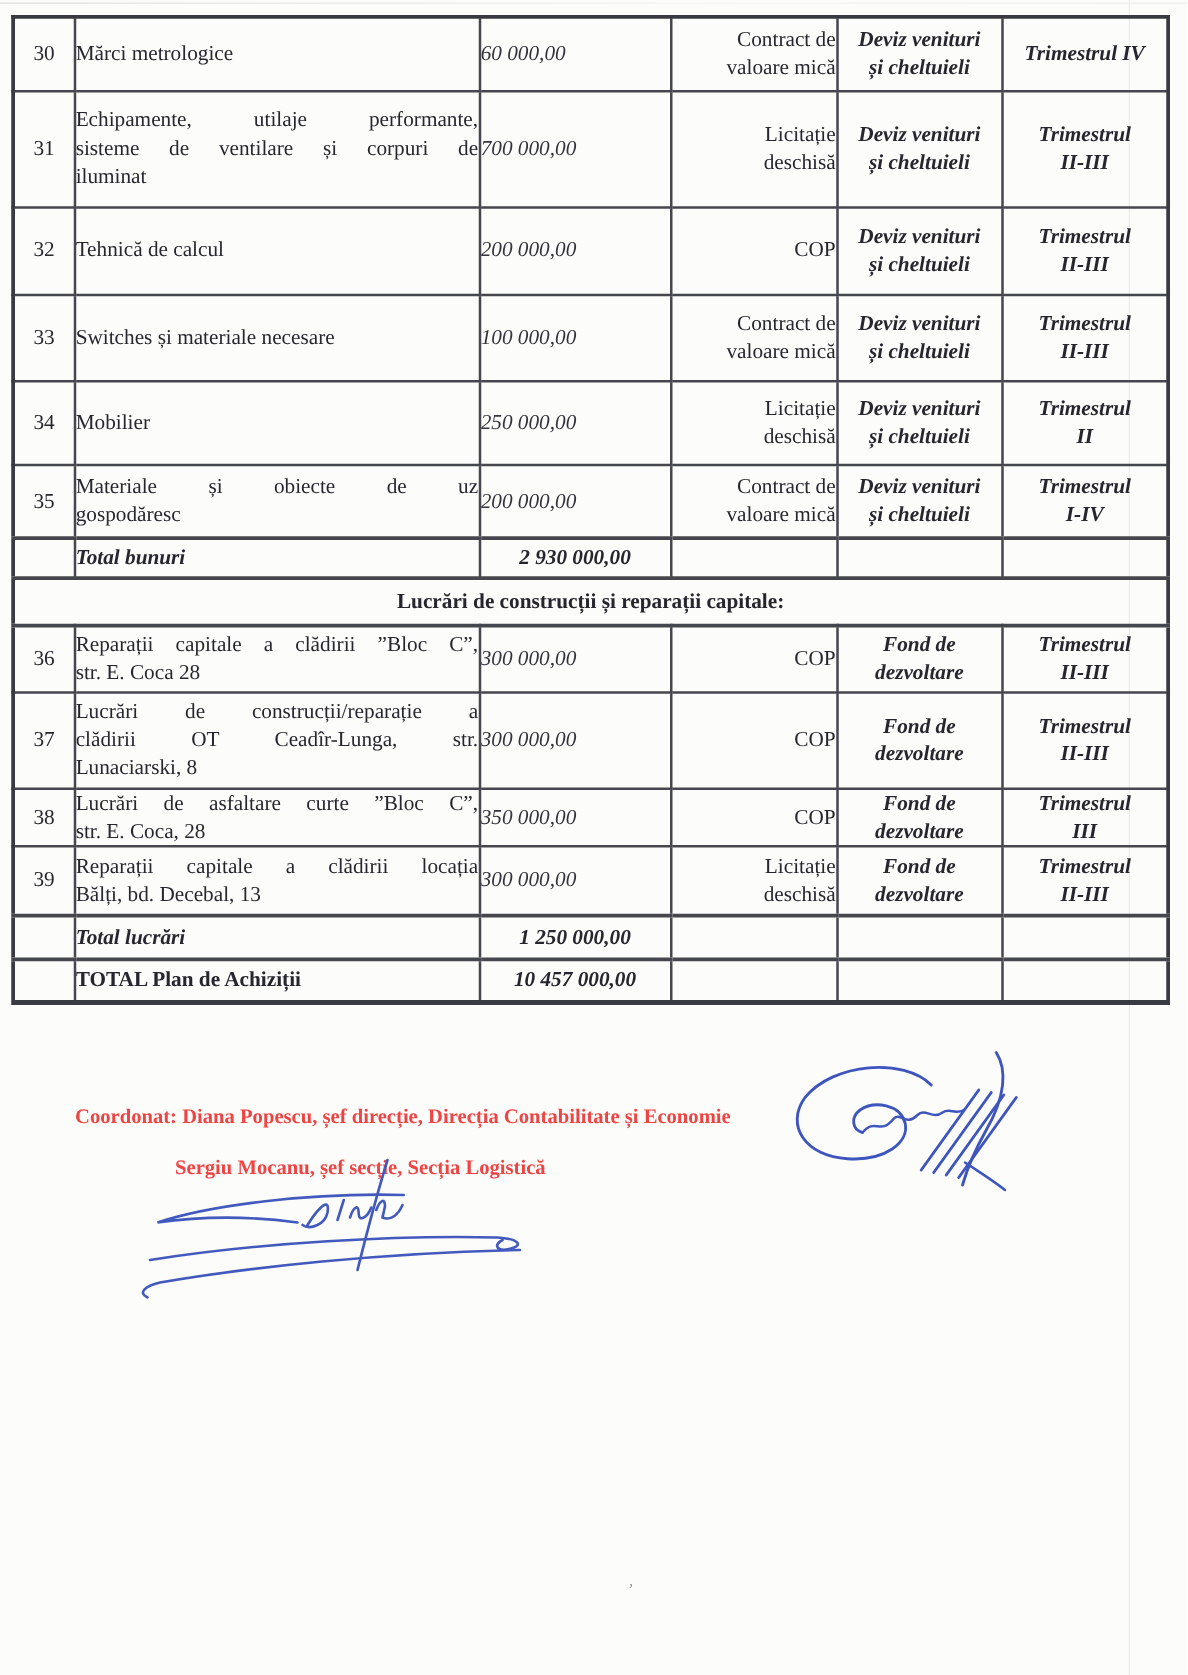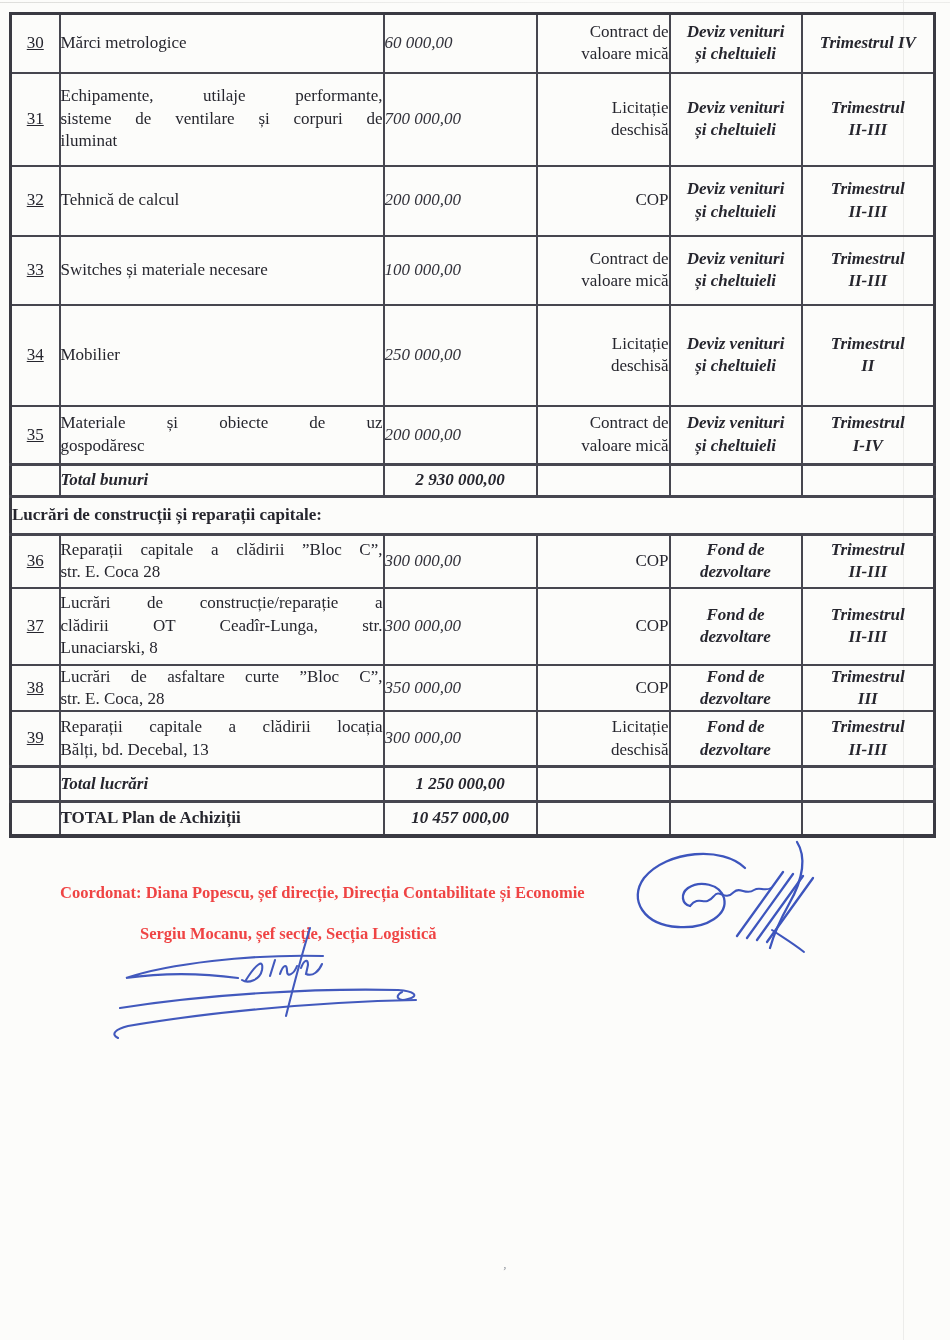--- a/index.html
+++ b/index.html
@@ -24,28 +24,28 @@
     border:2px solid #46464f;
     vertical-align:middle;
     padding:0;
     font-size:17px;
     line-height:1.32;
     overflow:hidden;
   }
   tr.thick-top td{border-top-width:3px;}
   tr.thick-bottom td{border-bottom-width:3px;}
 
-  td.c-num{text-align:center;text-decoration:underline;}
+  td.c-num{text-align:center;}
   td.c-desc{padding:2px 8px 2px 6px;}
   .desc-line{text-align:justify;text-align-last:justify;}
   .desc-line:last-child{text-align-last:left;}
   td.c-value{text-align:left;font-style:italic;color:#33333c;}
   td.c-proc{text-align:right;line-height:1.5;}
   td.c-fund,td.c-trim{text-align:center;font-weight:bold;font-style:italic;line-height:1.5;}
-  td.c-section{font-weight:bold;font-size:19px;}
+  td.c-section{text-align:center;font-weight:bold;font-size:19px;}
   td.c-total-label{font-weight:bold;font-style:italic;font-size:17.5px;padding:2px 8px 2px 6px;}
   td.c-grand-label{font-weight:bold;font-style:normal;font-size:17.5px;padding:2px 8px 2px 6px;}
   td.c-total-value{text-align:center;font-weight:bold;font-style:italic;margin-top:24px;}
   td.c-empty{}
 
   .signoff{position:absolute;font-weight:bold;font-size:16.5px;color:#ef4444;white-space:nowrap;}
   #signoff1{left:60px;top:883px;}
   #signoff2{left:140px;top:924px;}
 
   .sig{position:absolute;}
@@ -145,21 +145,21 @@
           </td>
           <td class="c-fund">
             <div>Deviz venituri</div>
             <div>și cheltuieli</div>
           </td>
           <td class="c-trim">
             <div>Trimestrul</div>
             <div>II-III</div>
           </td>
         </tr>
-        <tr style="height: 101px;">
+        <tr style="height: 67px;">
           <td class="c-num">34</td>
           <td class="c-desc">
             <div class="desc-line">Mobilier</div>
           </td>
           <td class="c-value">250 000,00</td>
           <td class="c-proc">
             <div>Licitație</div>
             <div>deschisă</div>
           </td>
           <td class="c-fund">
@@ -217,21 +217,21 @@
             <div>dezvoltare</div>
           </td>
           <td class="c-trim">
             <div>Trimestrul</div>
             <div>II-III</div>
           </td>
         </tr>
         <tr style="height: 77px;">
           <td class="c-num">37</td>
           <td class="c-desc">
-            <div class="desc-line">Lucrări de construcție/reparație a</div>
+            <div class="desc-line">Lucrări de construcții/reparație a</div>
             <div class="desc-line">clădirii OT Ceadîr-Lunga, str.</div>
             <div class="desc-line">Lunaciarski, 8</div>
           </td>
           <td class="c-value">300 000,00</td>
           <td class="c-proc">
             <div>COP</div>
           </td>
           <td class="c-fund">
             <div>Fond de</div>
             <div>dezvoltare</div>

